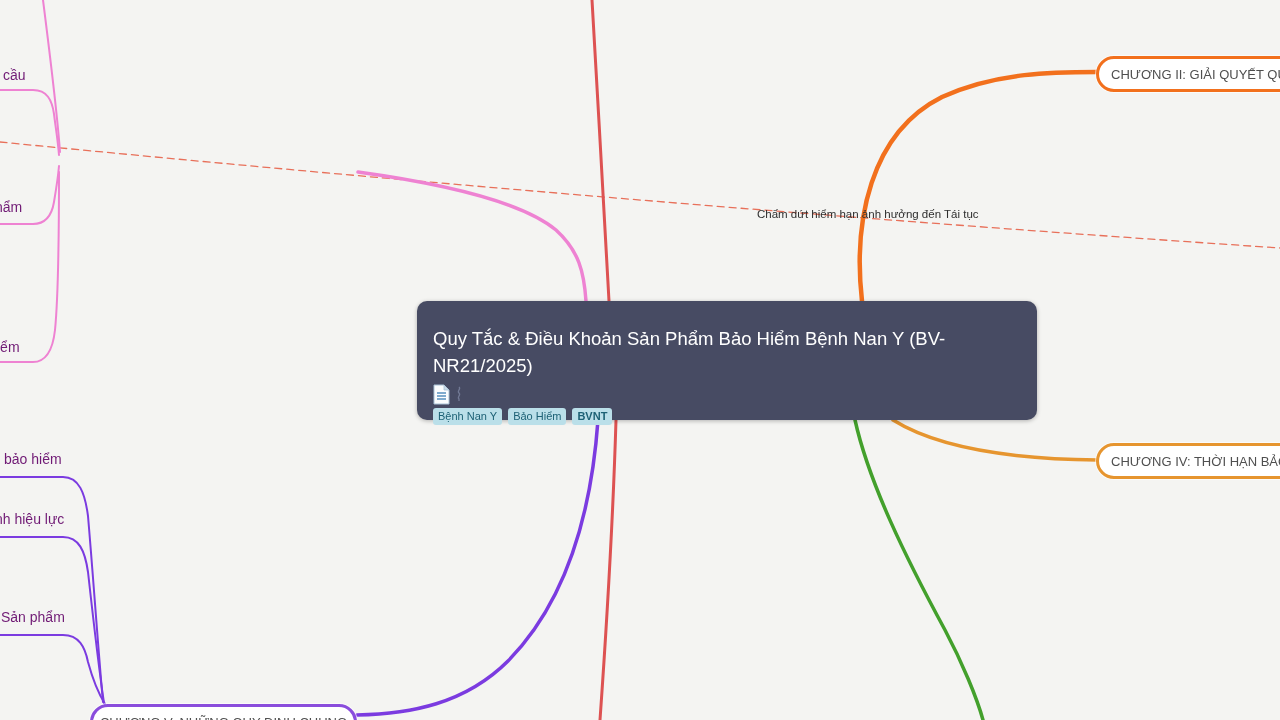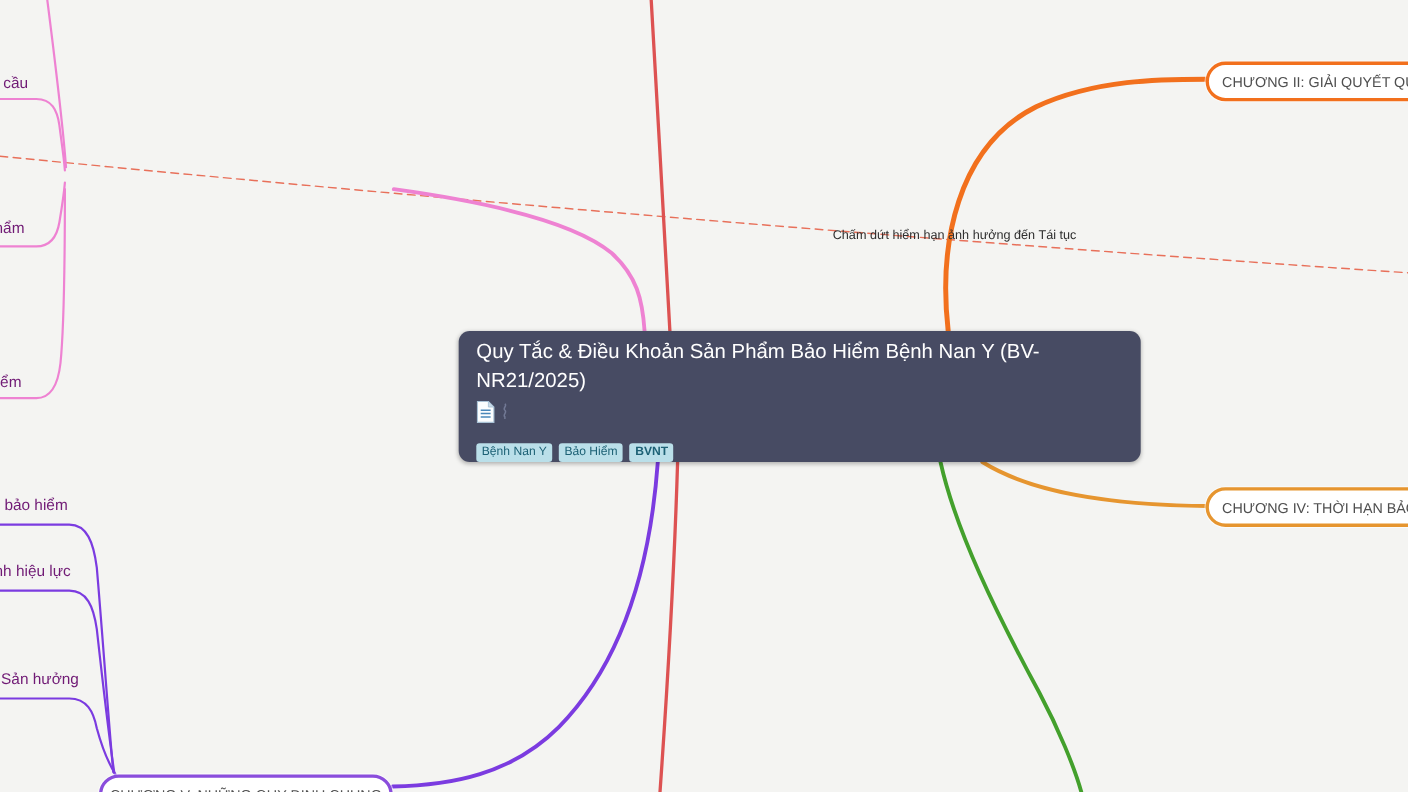--- a/index.html
+++ b/index.html
@@ -24,26 +24,26 @@
     color:#4f4f4f;font-size:13px;white-space:nowrap;
     box-shadow:0 0 0 1px rgba(255,255,255,.6);
   }
   .pill.center{justify-content:center;}
   .pill.clip-right{justify-content:flex-start;padding-left:12px;width:240px;}
 
   
   .central{
     position:absolute;left:417px;top:301px;width:620px;height:119px;z-index:3;
     box-sizing:border-box;border-radius:10px;
-    background:#474b63;padding:4px 16px;
+    background:#474b63;padding:24px 16px;
     box-shadow:0 1px 4px rgba(0,0,0,.28);
   }
   .central-title{color:#ffffff;font-size:18.5px;line-height:27px;max-width:545px;}
   .icon-row{margin-top:4px;height:22px;display:flex;align-items:center;gap:5px;}
-  .tag-row{margin-top:18px;display:flex;gap:6px;}
+  .tag-row{margin-top:3px;display:flex;gap:6px;}
   .tag{
     font-size:11px;line-height:15px;padding:1px 5px;border-radius:3px;
     background:#badfe9;color:#1d6175;
   }
 
   
   .sub-label{position:absolute;z-index:2;font-size:14px;color:#701a75;white-space:nowrap;}
 
   .rel-label{
     position:absolute;left:757px;top:208px;z-index:2;
@@ -80,21 +80,21 @@
     <path d="M0 635 H63 C79 635 85 647 88 662 C94 684 100 696 105 704" stroke-width="2" stroke="#7b3be0"></path>
   </svg>
 
   <div class="rel-label">Chấm dứt hiểm hạn ảnh hưởng đến Tái tục</div>
 
   <span class="sub-label" style="left:3px;top:67px;">cầu</span>
   <span class="sub-label" style="left:-5px;top:199px;">hẩm</span>
   <span class="sub-label" style="left:-3px;top:339px;">iểm</span>
   <span class="sub-label" style="left:4px;top:451px;">bảo hiểm</span>
   <span class="sub-label" style="left:-5px;top:511px;">nh hiệu lực</span>
-  <span class="sub-label" style="left:1px;top:609px;">Sản hưởng</span>
+  <span class="sub-label" style="left:1px;top:609px;">Sản phẩm</span>
 
   <div class="pill clip-right" style="left: 1096px; top: 56px; border-color: rgb(242, 112, 29);">
     <span>CHƯƠNG II: GIẢI QUYẾT QUYỀ</span>
   </div>
 
 
   <div class="pill clip-right" style="left: 1096px; top: 443px; border-color: rgb(230, 149, 47);">
     <span>CHƯƠNG IV: THỜI HẠN BẢO H</span>
   </div>
 

